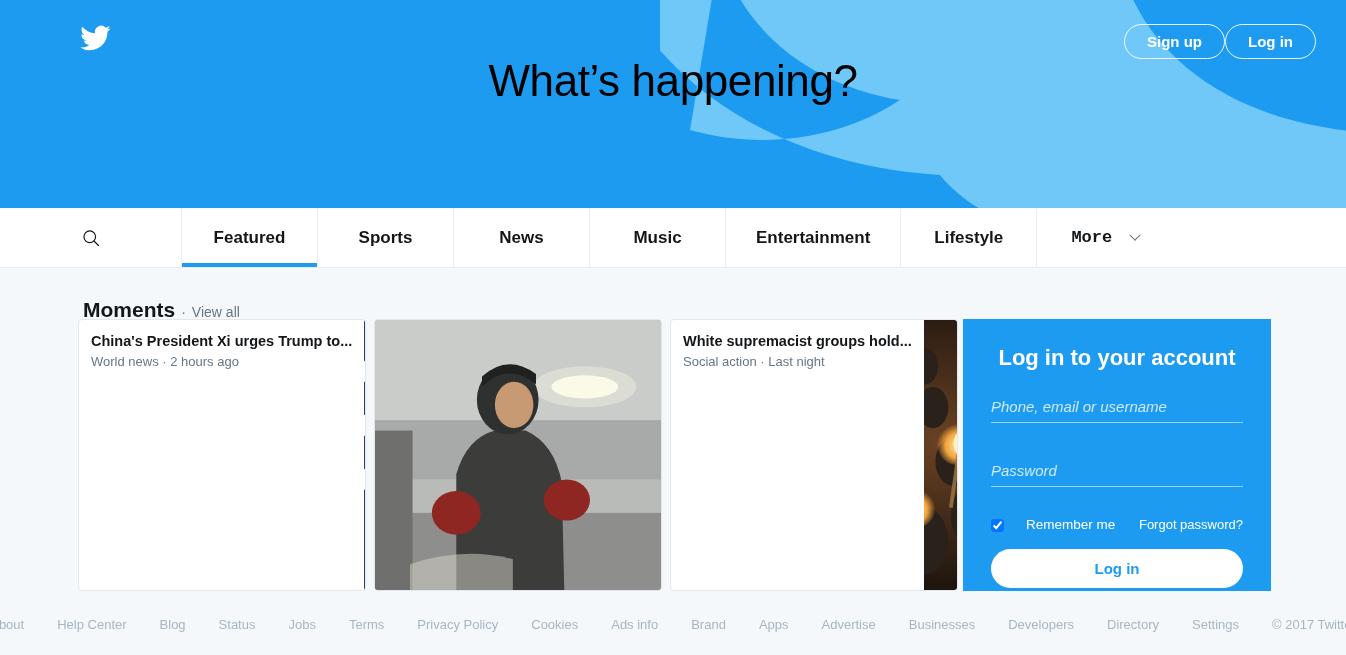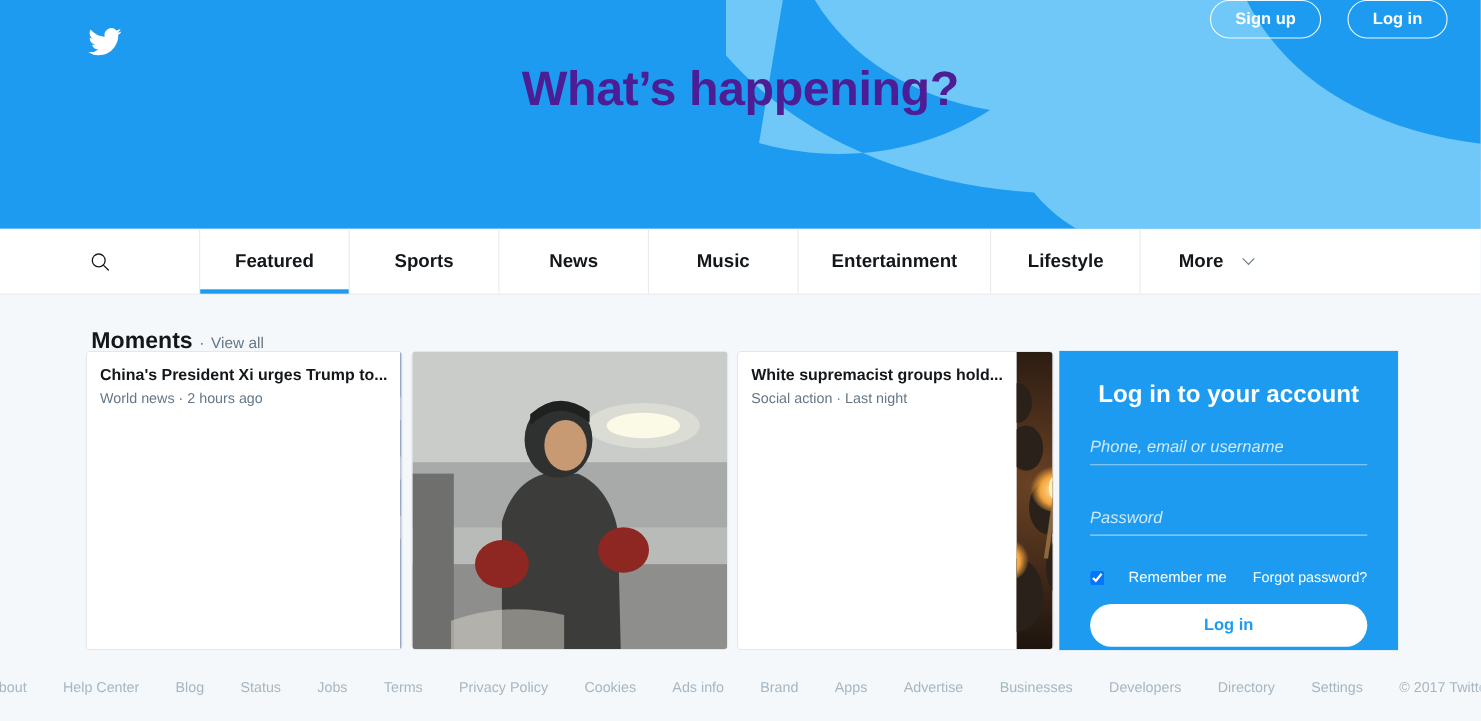--- a/index.html
+++ b/index.html
@@ -39,33 +39,33 @@
     z-index: 4;
   }
   .twitter-logo svg { display: block; width: 100%; height: 100%; }
 
   .hero-title {
     position: absolute;
     top: 56px;
     left: 0;
     width: 100%;
     text-align: center;
-    color: #4c1d95;
+    color: #000000;
     font-size: 44px;
-    font-weight: bold;
+    font-weight: normal;
     letter-spacing: -0.4px;
     z-index: 3;
   }
 
   .hero-actions {
     position: absolute;
-    top: 0;
+    top: 24px;
     right: 30px;
     display: flex;
-    gap: 24px;
+    gap: 0;
     z-index: 5;
   }
   .pill-btn {
     border: 1px solid rgba(255,255,255,0.92);
     border-radius: 20px;
     color: #ffffff;
     background: transparent;
     font-size: 15px;
     font-weight: bold;
     padding: 9px 22px;
@@ -112,20 +112,21 @@
   .nav-tab.active::after {
     content: "";
     position: absolute;
     left: 0; right: 0; bottom: 0;
     height: 4px;
     background: #1d9bf0;
   }
   .nav-tab.more {
     border-right: none;
     gap: 19px;
+    font-family: Liberation Mono, monospace;
   }
   .chev {
     display: inline-block;
     width: 8px; height: 8px;
     border-right: 1.6px solid #657786;
     border-bottom: 1.6px solid #657786;
     transform: rotate(45deg) translate(-2px,-2px);
   }
 
   

